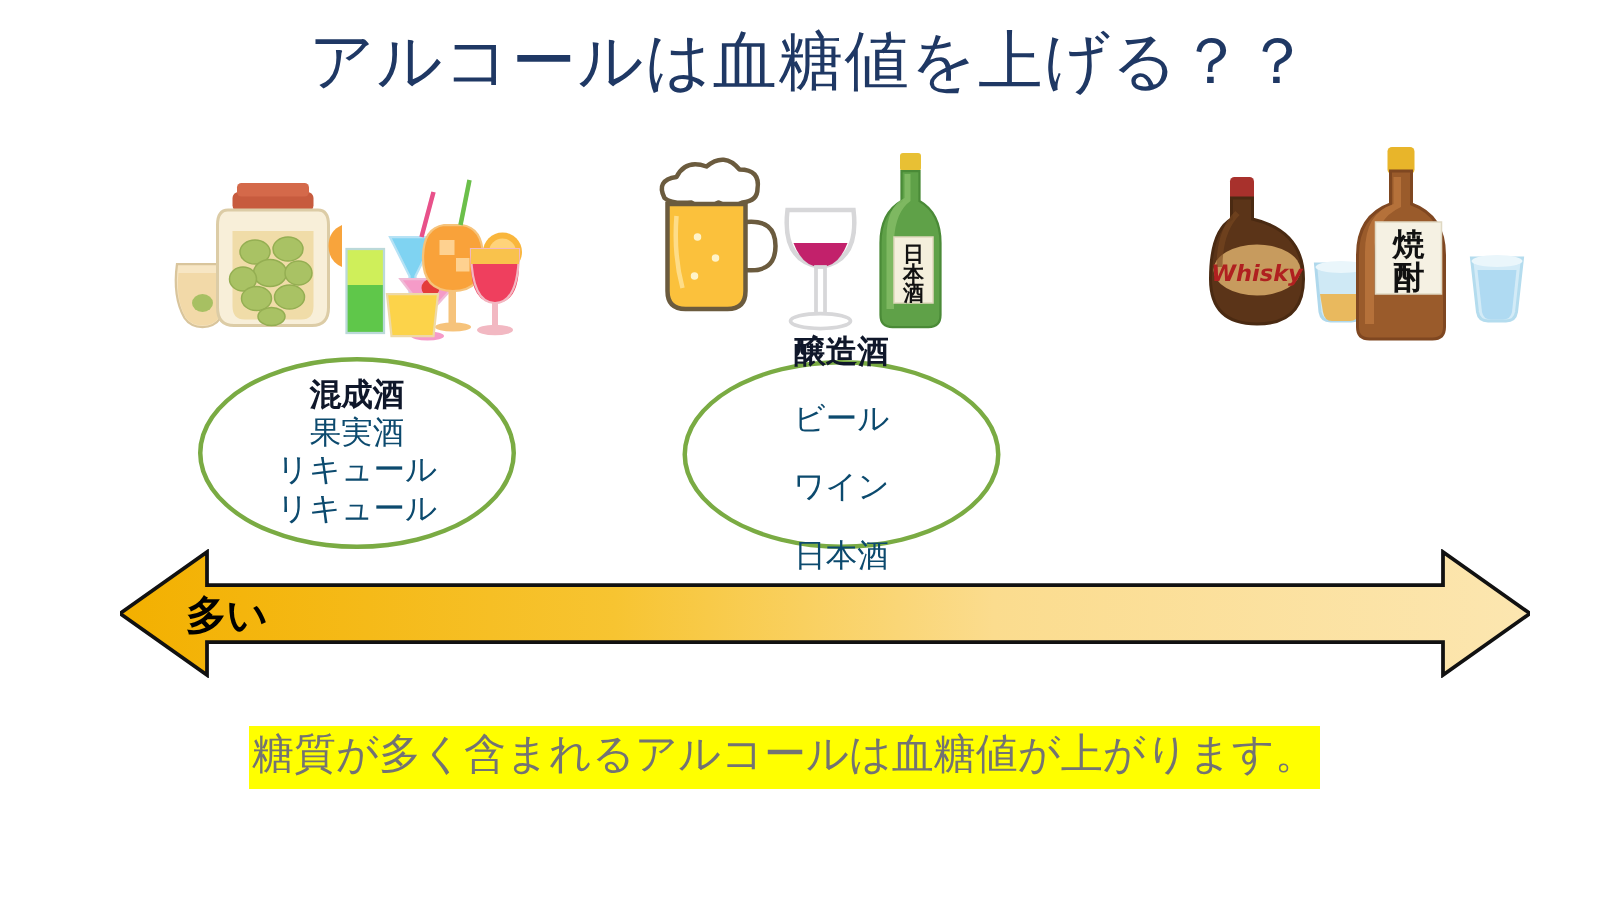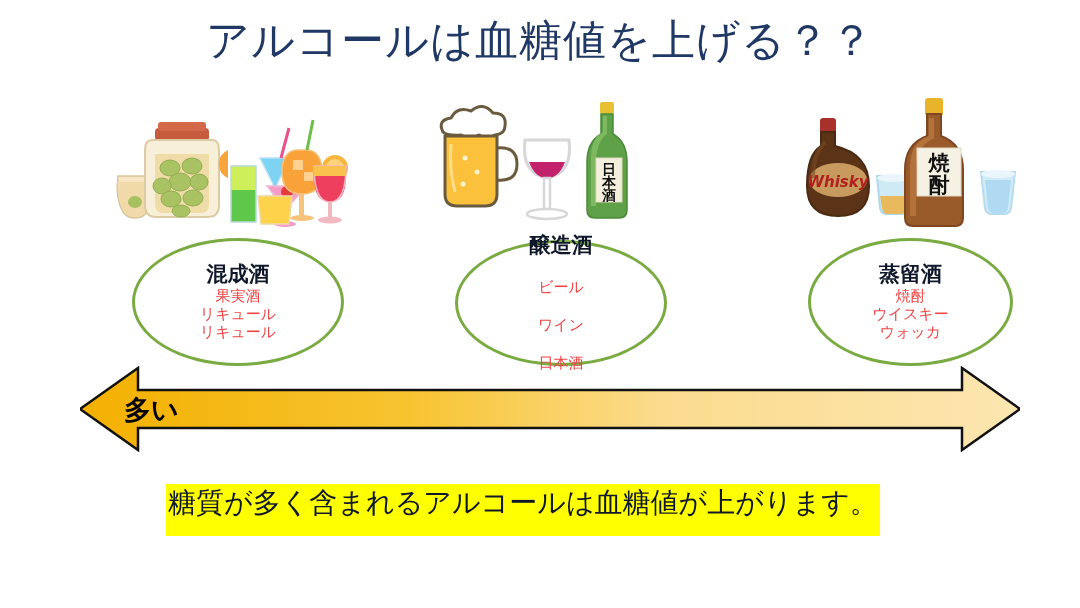--- a/index.html
+++ b/index.html
@@ -49,21 +49,21 @@
   #ellipse-brewed{left:455px;top:240px;width:212px;height:126px;gap:20px;}
   #ellipse-distilled{left:808px;top:238px;width:205px;height:128px;}
 
   .cat-title{
     font-family:"DejaVu Sans","Liberation Sans",sans-serif;
     font-size:21px;font-weight:bold;color:#0f172a;
     line-height:1.08;margin-bottom:1px;white-space:nowrap;
   }
   .cat-item{
     font-family:"DejaVu Sans","Liberation Sans",sans-serif;
-    font-size:15px;color:#ef4444;line-height:1.21;white-space:nowrap;
+    font-size:21px;color:#0c4a6e;line-height:1.21;white-space:nowrap;
   }
 
   
   #arrow-wrap{
     position:absolute;left:80px;top:366px;width:940px;height:86px;z-index:2;
   }
   #arrow-wrap svg{display:block;width:100%;height:100%;}
   .arrow-label{
     position:absolute;
     font-family:"DejaVu Sans","Liberation Sans",sans-serif;
@@ -74,24 +74,24 @@
   #label-amount{left:483px;top:392px;}
   #label-few{left:888px;top:392px;}
 
   
   #check-icon{position:absolute;left:96px;top:452px;width:108px;height:72px;z-index:5;}
   #check-icon svg{display:block;width:100%;height:100%;}
 
   #note-line1{
     position:absolute;left:166px;top:484px;z-index:4;
     font-family:"DejaVu Serif","Liberation Serif",serif;
-    font-size:28px;color:#0f172a;
+    font-size:28px;color:#737373;
     background:#FFFF00;
     line-height:1.32;
-    padding:1px 2px 14px 2px;
+    padding:1px 2px 4px 2px;
     white-space:nowrap;
   }
   #note-line2{
     position:absolute;left:96px;top:528px;z-index:4;
     font-family:"DejaVu Serif","Liberation Serif",serif;
     font-size:28px;color:#000;
     line-height:1.32;
     white-space:nowrap;
   }
 </style>
@@ -234,26 +234,20 @@
     <div class="cat-item">リキュール</div>
   </div>
 
   <div class="cat-ellipse" id="ellipse-brewed">
     <div class="cat-title">醸造酒</div>
     <div class="cat-item">ビール</div>
     <div class="cat-item">ワイン</div>
     <div class="cat-item">日本酒</div>
   </div>
 
-  <div class="cat-ellipse" id="ellipse-distilled">
-    <div class="cat-title">蒸留酒</div>
-    <div class="cat-item">焼酎</div>
-    <div class="cat-item">ウイスキー</div>
-    <div class="cat-item">ウォッカ</div>
-  </div>
 
   <div id="arrow-wrap">
     <svg viewBox="0 0 940 86" xmlns="http://www.w3.org/2000/svg" preserveAspectRatio="none">
       <defs>
         <linearGradient id="arrowGrad" x1="0" y1="0" x2="1" y2="0">
           <stop offset="0%" stop-color="#F3B000"></stop>
           <stop offset="35%" stop-color="#F7C431"></stop>
           <stop offset="62%" stop-color="#FBDC8E"></stop>
           <stop offset="100%" stop-color="#FCE6B0"></stop>
         </linearGradient>

